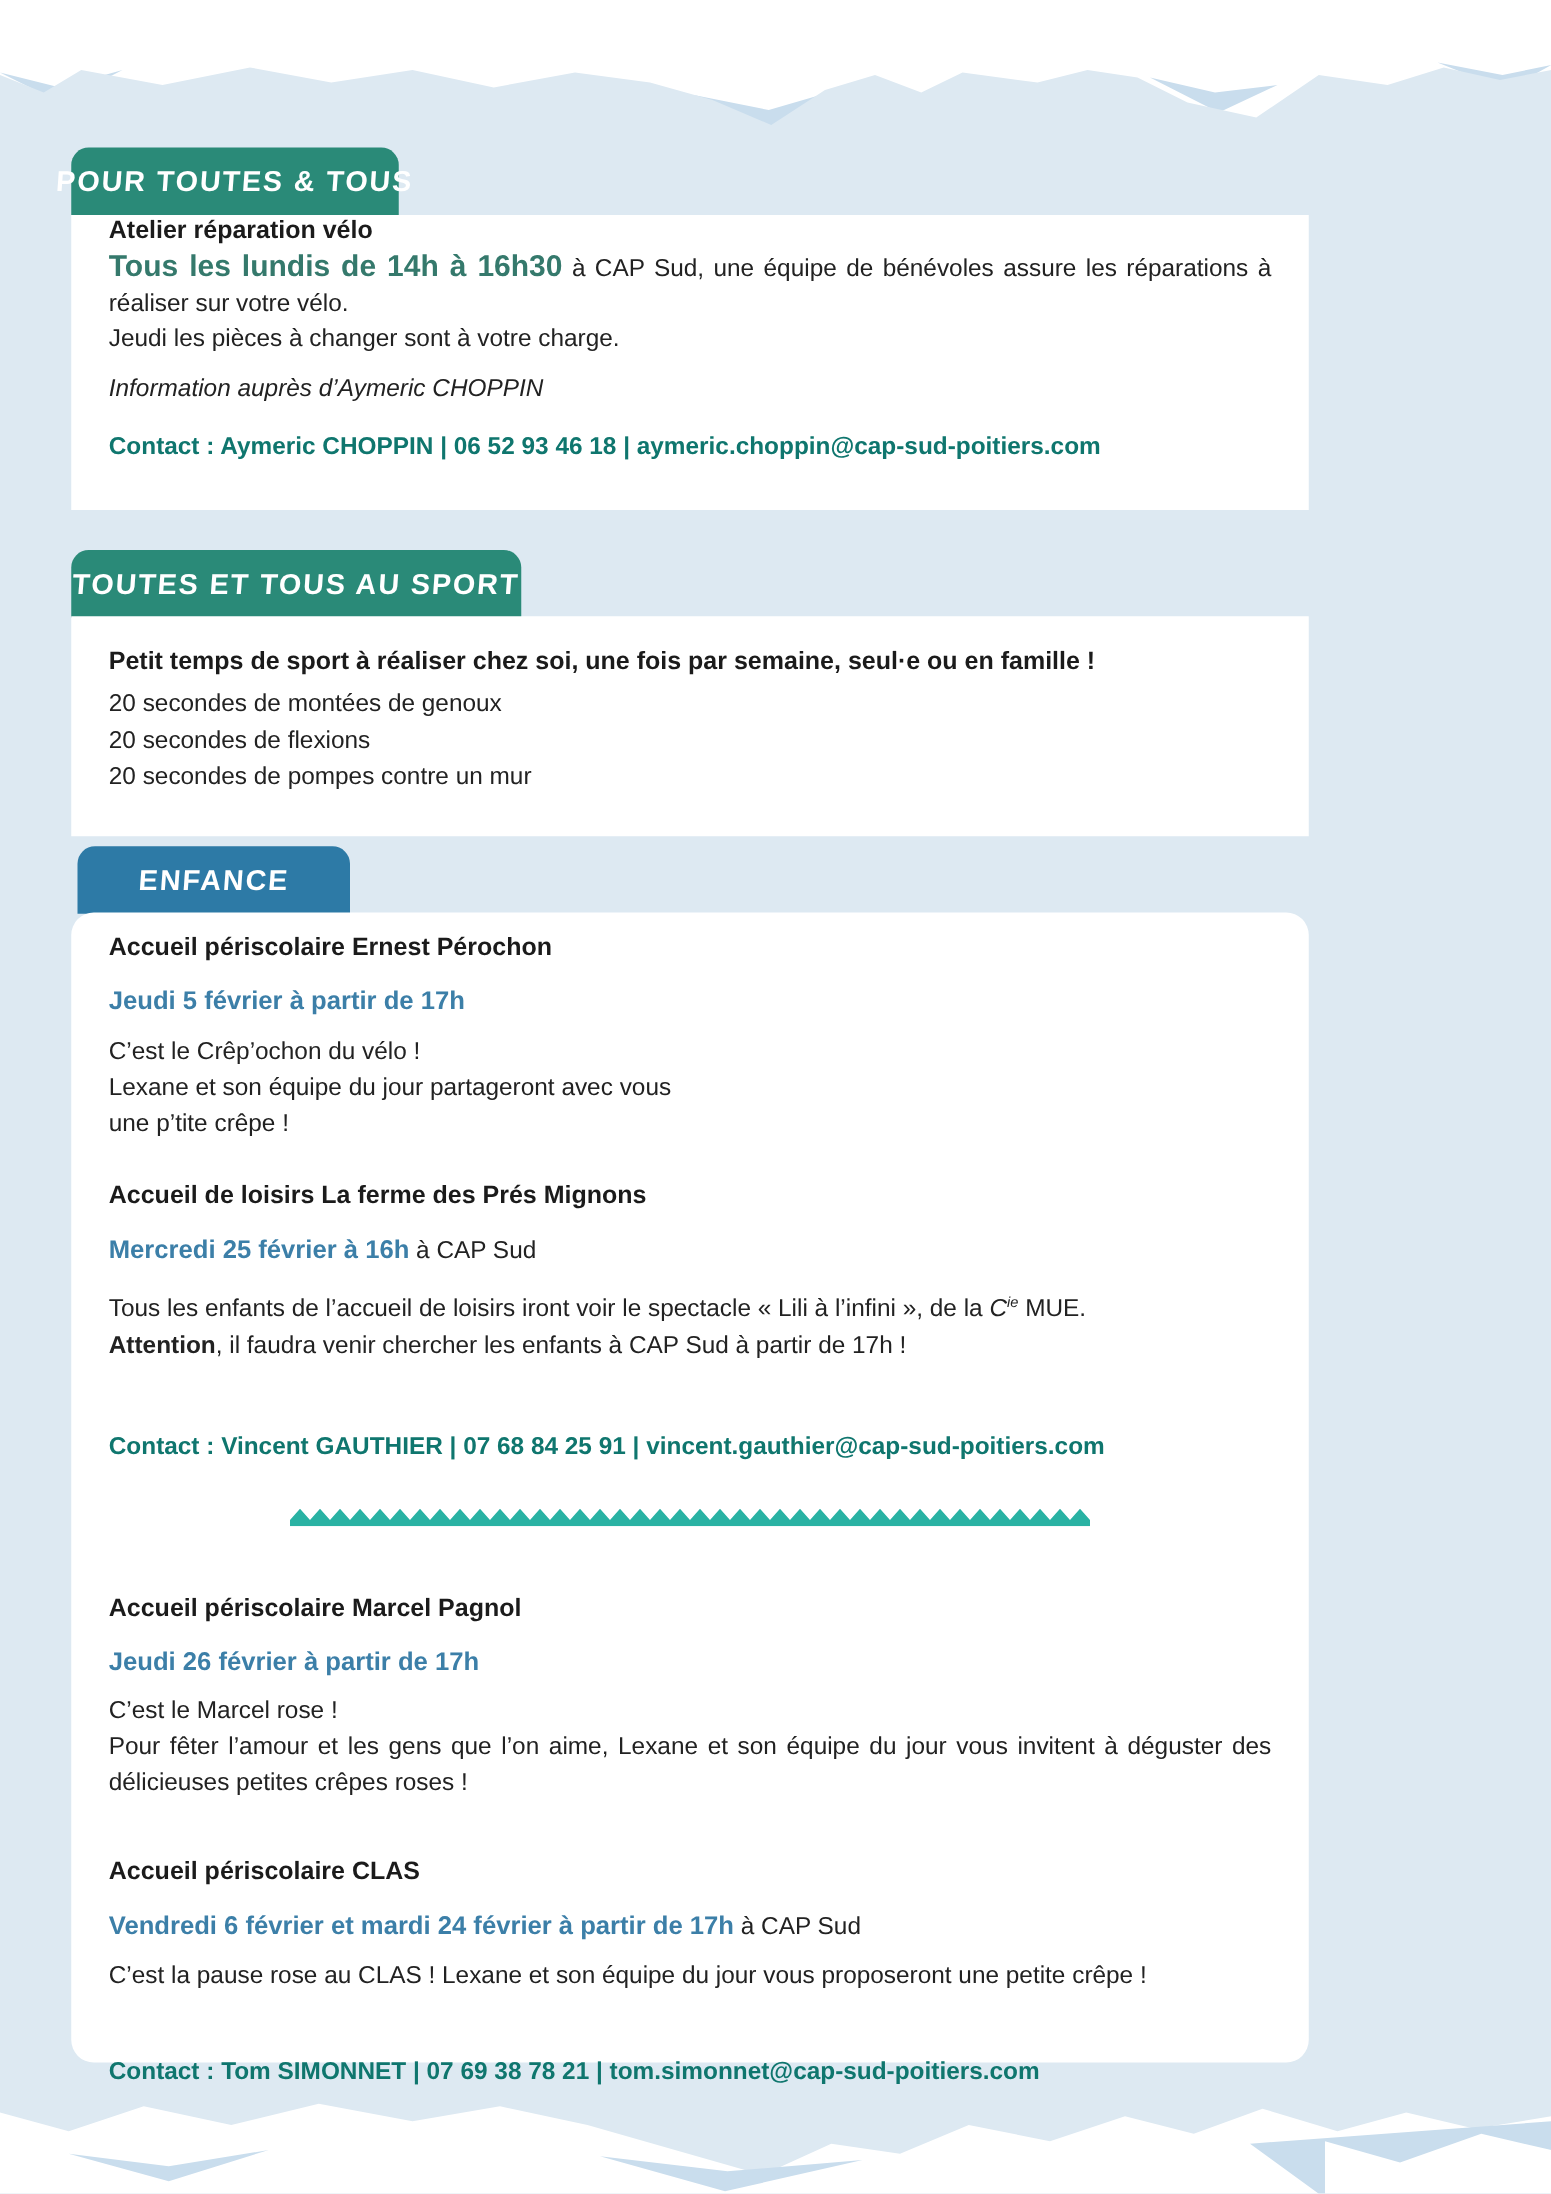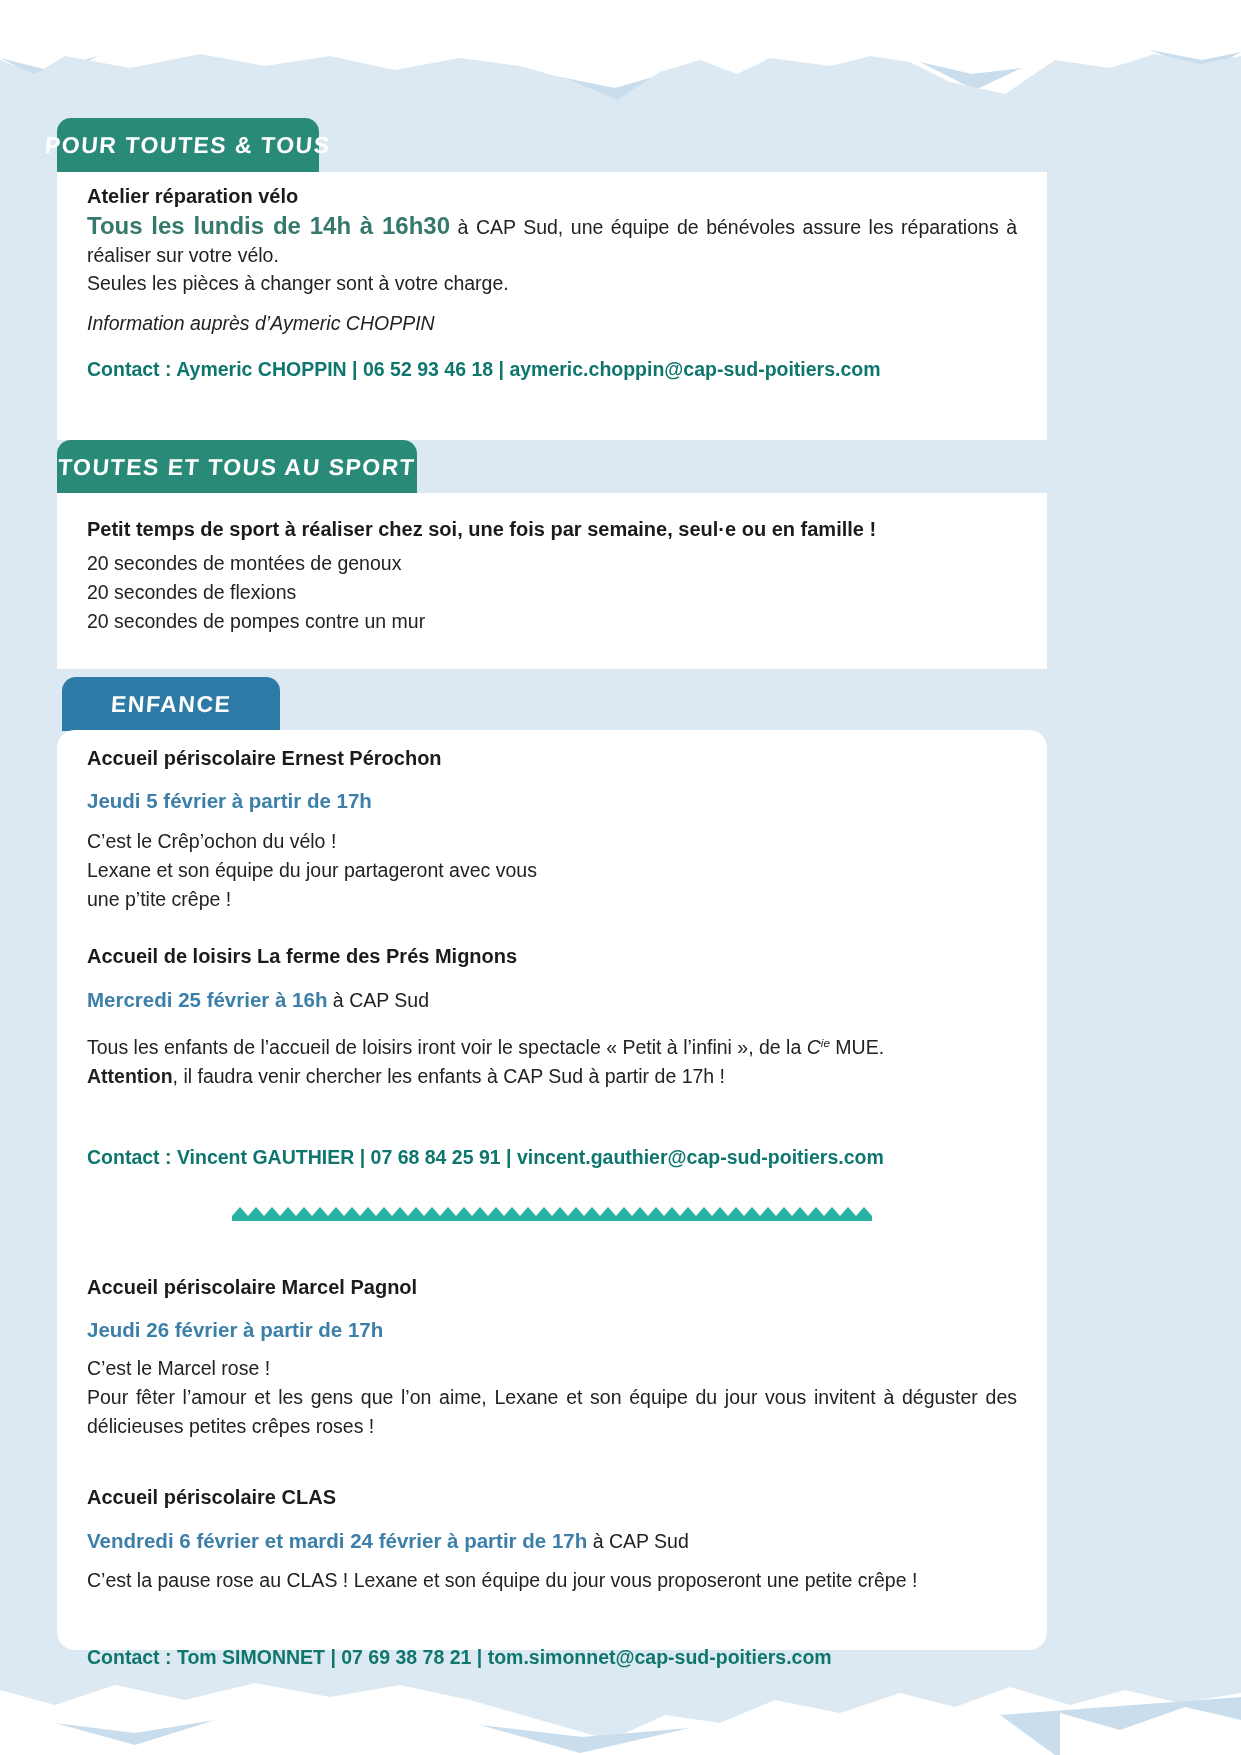--- a/index.html
+++ b/index.html
@@ -62,26 +62,26 @@
     <polygon fill="#c9dded" points="555,76 615,106 670,72 615,88"></polygon>
     <polygon fill="#c9dded" points="920,62 975,90 1022,68 972,74"></polygon>
     <polygon fill="#c9dded" points="1150,50 1205,72 1241,52 1202,60"></polygon>
     <polygon fill="#dde9f2" points="0,60 35,74 65,56 130,68 200,54 265,66 330,56 395,70 460,58 520,66 570,80 617,100 660,72 700,60 737,74 770,58 830,66 870,56 910,62 950,82 1005,94 1055,60 1110,68 1155,54 1200,64 1241,56 1241,120 0,120"></polygon>
   </svg>
 
   <div class="tab" style="left:57px; top:118px; width:262px;">
     <span class="tab-label">POUR TOUTES &amp; TOUS</span>
   </div>
 
-  <div class="box" style="top:172px; height:268px; padding-top:12px;">
+  <div class="box" style="top:172px; height:236px; padding-top:0;">
     <div class="ev-title">Atelier réparation vélo</div>
     <div class="justify" style="margin-top:4px; line-height:28px;">
       <span class="date-teal" style="font-size:24px;">Tous les lundis de 14h à 16h30</span><span> à CAP Sud, une équipe de bénévoles assure les réparations à réaliser sur votre vélo.</span>
     </div>
-    <div style="line-height:28px;">Seules les pièces à changer sont à votre charge.</div>
+    <div style="line-height:28px;">Jeudi les pièces à changer sont à votre charge.</div>
     <div class="italic" style="margin-top:14px; line-height:24px;">Information auprès d’Aymeric CHOPPIN</div>
     <div class="contact" style="margin-top:22px;">Contact : Aymeric CHOPPIN | 06 52 93 46 18 | aymeric.choppin@cap-sud-poitiers.com</div>
   </div>
 
   <div class="tab" style="left:57px; top:440px; width:360px;">
     <span class="tab-label">TOUTES ET TOUS AU SPORT</span>
   </div>
 
   <div class="box" style="top:493px; height:176px; padding-top:24px;">
     <div class="ev-title" style="font-size:20px;">Petit temps de sport à réaliser chez soi, une fois par semaine, seul·e ou en famille !</div>
@@ -100,21 +100,21 @@
     <div class="date" style="margin-top:18px;">Jeudi 5 février à partir de 17h</div>
     <div style="margin-top:14px;">C’est le Crêp’ochon du vélo !</div>
     <div>Lexane et son équipe du jour partageront avec vous</div>
     <div>une p’tite crêpe !</div>
 
     <div class="ev-title" style="margin-top:30px;">Accueil de loisirs La ferme des Prés Mignons</div>
     <div style="margin-top:18px;">
       <span class="date">Mercredi 25 février à 16h</span><span class="suffix"> à CAP Sud</span>
     </div>
     <div style="margin-top:12px;">
-      <span>Tous les enfants de l’accueil de loisirs iront voir le spectacle « Petit à l’infini », de la </span><i><span>C</span><sup>ie</sup></i><span> MUE.</span>
+      <span>Tous les enfants de l’accueil de loisirs iront voir le spectacle « Lili à l’infini », de la </span><i><span>C</span><sup>ie</sup></i><span> MUE.</span>
     </div>
     <div>
       <b>Attention</b><span>, il faudra venir chercher les enfants à CAP Sud à partir de 17h !</span>
     </div>
 
     <div class="contact" style="margin-top:54px;">Contact : Vincent GAUTHIER | 07 68 84 25 91 | vincent.gauthier@cap-sud-poitiers.com</div>
 
     <svg class="zz" width="640" height="14" viewBox="0 0 640 14">
       <polygon fill="#29b2a3" points="0,14 0,9 8,0 16,9 24,0 32,9 40,0 48,9 56,0 64,9 72,0 80,9 88,0 96,9 104,0 112,9 120,0 128,9 136,0 144,9 152,0 160,9 168,0 176,9 184,0 192,9 200,0 208,9 216,0 224,9 232,0 240,9 248,0 256,9 264,0 272,9 280,0 288,9 296,0 304,9 312,0 320,9 328,0 336,9 344,0 352,9 360,0 368,9 376,0 384,9 392,0 400,9 408,0 416,9 424,0 432,9 440,0 448,9 456,0 464,9 472,0 480,9 488,0 496,9 504,0 512,9 520,0 528,9 536,0 544,9 552,0 560,9 568,0 576,9 584,0 592,9 600,0 608,9 616,0 624,9 632,0 640,9 640,14"></polygon>
     </svg>

